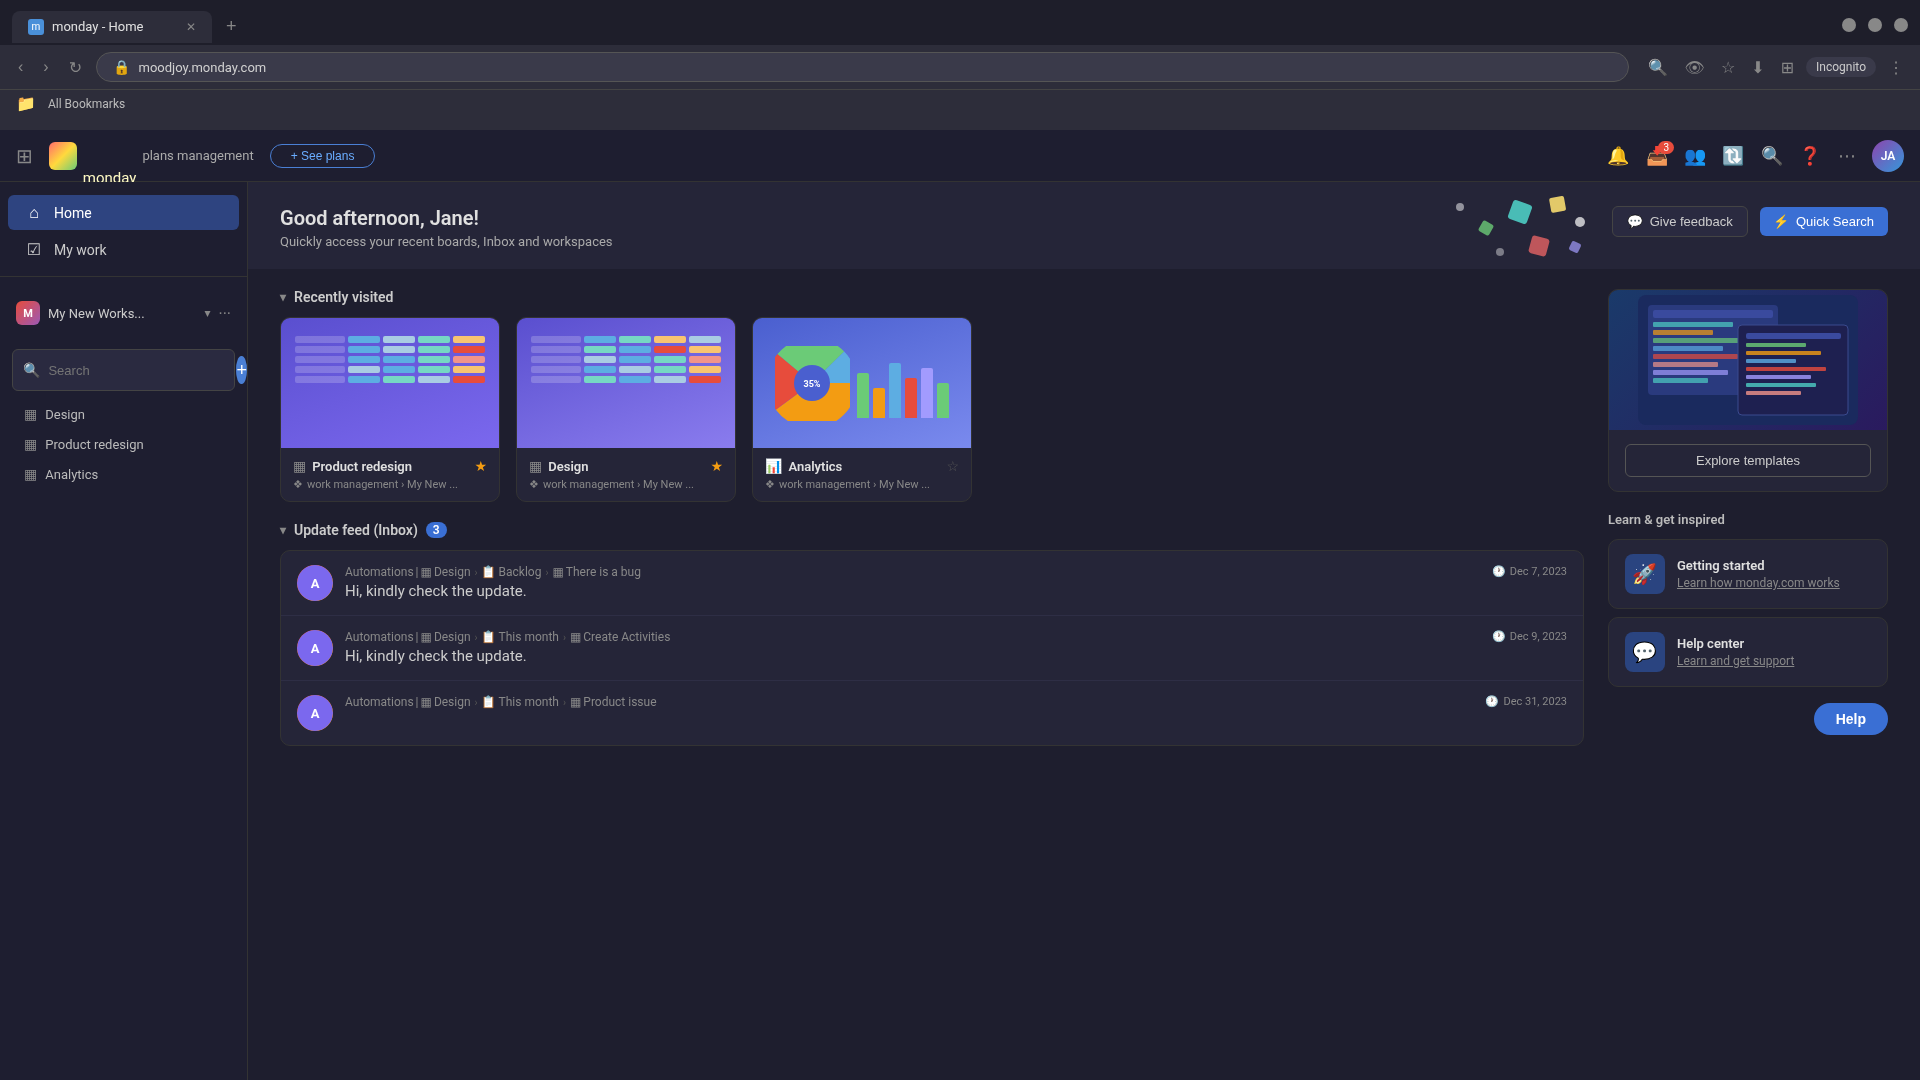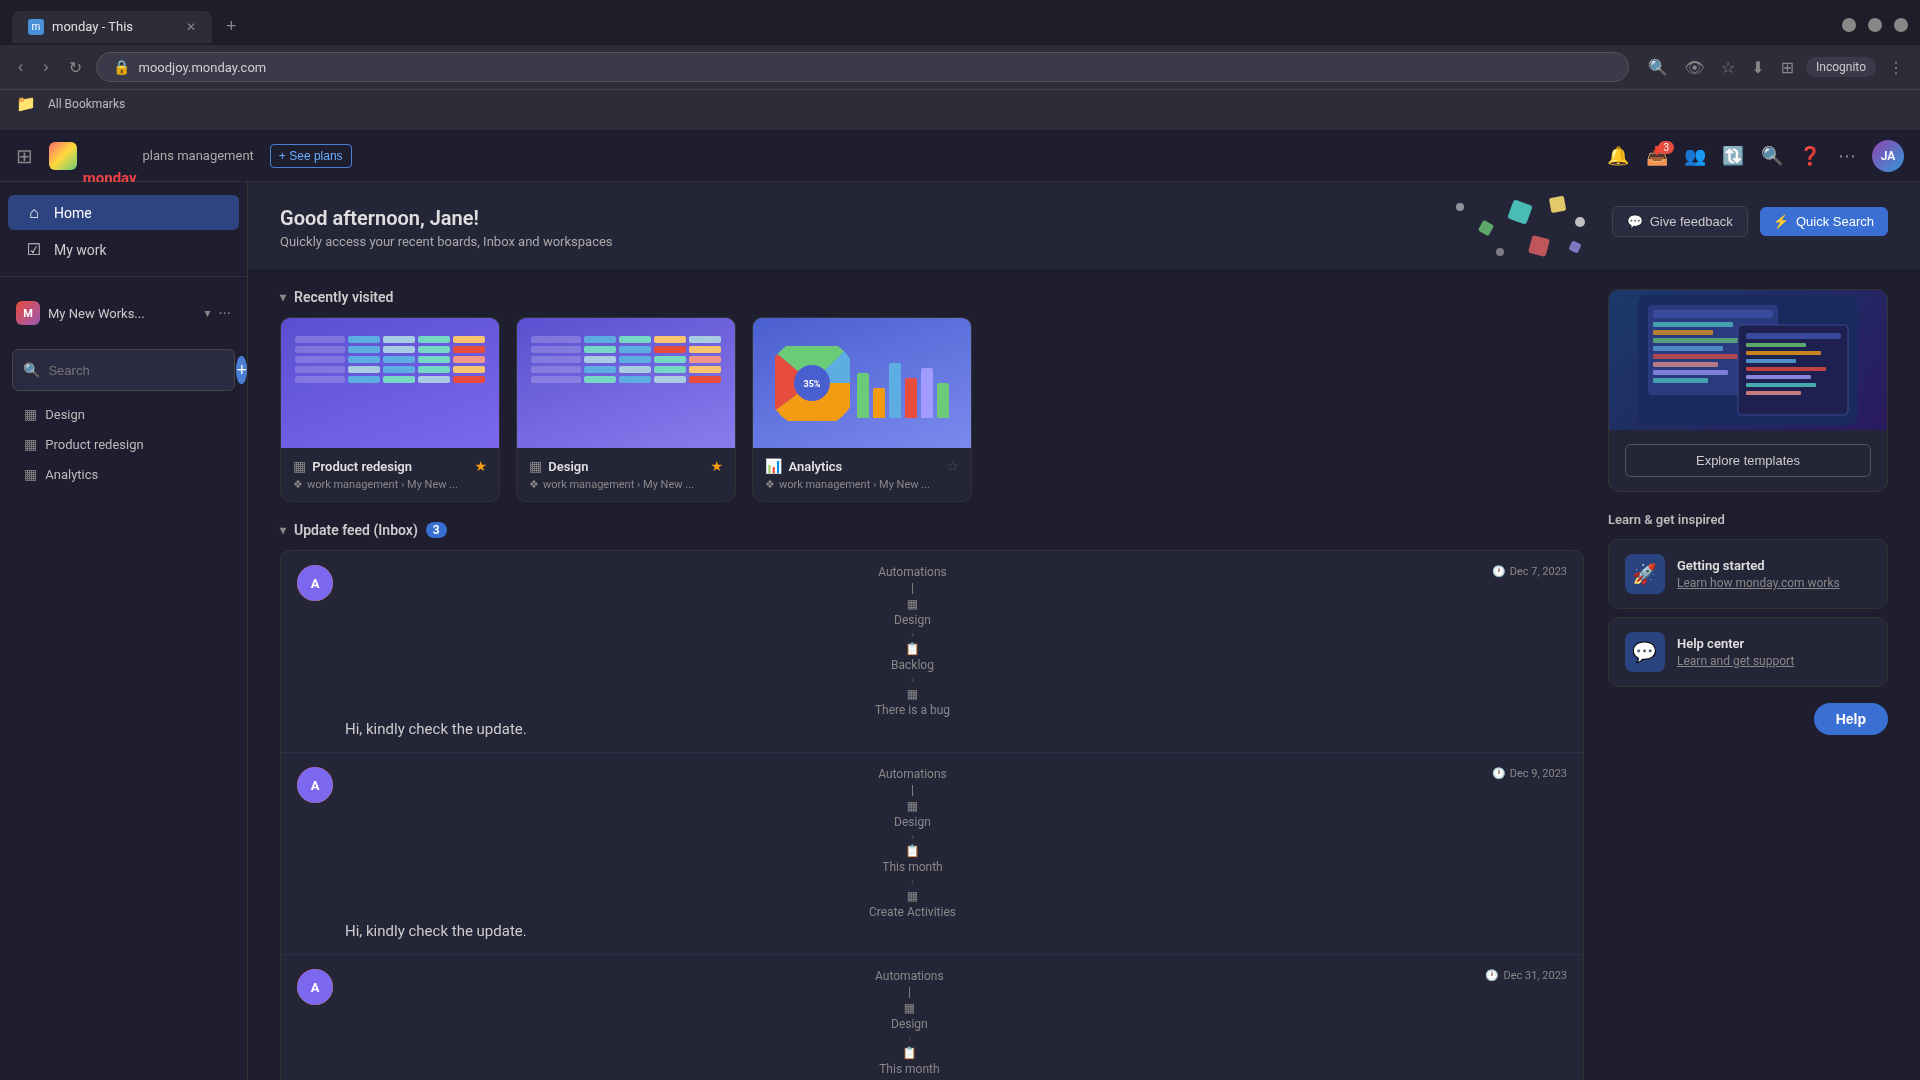--- a/index.html
+++ b/index.html
@@ -27,23 +27,23 @@
     .incognito-badge { background: #3a3a4a; border-radius: 12px; padding: 3px 10px; font-size: 12px; color: #ccc; cursor: pointer; }
     .bookmarks-bar { background: #2d2d3a; padding: 4px 12px; height: 28px; display: flex; align-items: center; gap: 8px; border-top: 1px solid #444; }
     .bookmark-item { font-size: 12px; color: #bbb; cursor: pointer; display: flex; align-items: center; gap: 4px; }
 
     
     .app { display: flex; flex-direction: column; height: calc(1080px - 130px); background: #1a1a2e; }
     .app-header { background: #1e1e30; border-bottom: 1px solid #333; height: 52px; display: flex; align-items: center; padding: 0 16px; gap: 16px; }
     .app-grid-icon { color: #888; font-size: 20px; cursor: pointer; }
     .app-logo { display: flex; align-items: center; gap: 6px; }
     .logo-icon { width: 28px; height: 28px; background: linear-gradient(135deg, #ff6b6b, #ffd93d, #6bcb77); border-radius: 6px; }
-    .logo-text { font-size: 15px; font-weight: 700; color: #ef4444; margin-top: 45px; }
+    .logo-text { font-size: 15px; font-weight: 400; color: #fef9c3; margin-top: 45px; }
     .logo-sub { font-size: 13px; color: #aaa; font-weight: 400; }
-    .see-plans-btn { background: transparent; border: 1.5px solid #4a7fd4; border-radius: 4px; color: #6aadff; padding: 4px 8px; font-size: 12px; cursor: pointer; display: flex; align-items: center; gap: 4px; }
+    .see-plans-btn { background: transparent; border: 1.5px solid #4a7fd4; border-radius: 12px; color: #6aadff; padding: 4px 20px; font-size: 12px; cursor: pointer; display: flex; align-items: center; gap: 4px; }
     .header-spacer { flex: 1; }
     .header-icons { display: flex; align-items: center; gap: 16px; }
     .header-icon { color: #888; font-size: 18px; cursor: pointer; position: relative; }
     .badge { position: absolute; top: -4px; right: -6px; background: #e74c3c; color: white; border-radius: 8px; font-size: 10px; padding: 1px 4px; min-width: 16px; text-align: center; }
     .avatar { width: 32px; height: 32px; border-radius: 50%; background: linear-gradient(135deg, #8e44ad, #3498db); display: flex; align-items: center; justify-content: center; font-size: 12px; color: white; font-weight: 600; cursor: pointer; }
 
     
     .main-area { display: flex; flex: 1; overflow: hidden; }
 
     
@@ -94,21 +94,21 @@
 
     
     .feed-section { margin-top: 20px; }
     .feed-header { display: flex; align-items: center; gap: 8px; margin-bottom: 12px; font-size: 14px; color: #ccc; font-weight: 600; }
     .feed-badge { background: #3a6fd4; color: white; border-radius: 10px; padding: 1px 7px; font-size: 12px; font-weight: 600; }
     .feed-list { background: #252538; border: 1px solid #333; border-radius: 10px; overflow: hidden; }
     .feed-item { display: flex; align-items: flex-start; gap: 12px; padding: 14px 16px; border-bottom: 1px solid #2e2e45; }
     .feed-item:last-child { border-bottom: none; }
     .feed-avatar { width: 36px; height: 36px; border-radius: 50%; background: linear-gradient(135deg, #e74c3c, #f39c12); flex-shrink: 0; display: flex; align-items: center; justify-content: center; font-size: 12px; color: white; font-weight: 700; overflow: hidden; }
     .feed-content { flex: 1; min-width: 0; }
-    .feed-breadcrumb { font-size: 12px; color: #888; margin-bottom: 3px; display: flex; align-items: center; flex-wrap: wrap; gap: 2px; flex-direction: column; }
+    .feed-breadcrumb { font-size: 12px; color: #888; margin-bottom: 3px; display: flex; align-items: center; flex-wrap: wrap; gap: 2px; }
     .feed-breadcrumb-sep { color: #555; font-size: 10px; margin: 0 2px; }
     .feed-message { font-size: 15px; color: #ccc; }
     .feed-time { font-size: 11px; color: #888; white-space: nowrap; display: flex; align-items: center; gap: 4px; }
 
     
     .template-card { background: #252538; border: 1px solid #333; border-radius: 10px; overflow: hidden; margin-top: 20px; }
     .template-preview { background: linear-gradient(135deg, #1a3a6a, #2a1a5e); height: 140px; display: flex; align-items: center; justify-content: center; padding: 12px; }
     .template-info { padding: 14px 16px; }
     .template-info p { font-size: 13px; color: #ccc; margin-bottom: 12px; line-height: 1.5; }
     .explore-btn { background: #252538; border: 1.5px solid #555; border-radius: 6px; color: #ccc; padding: 8px 16px; font-size: 13px; cursor: pointer; width: 100%; text-align: center; }
@@ -135,21 +135,21 @@
     
     .card3-preview { background: linear-gradient(160deg, #4a5fcf, #7a8aee); display: flex; flex-direction: column; justify-content: center; align-items: center; gap: 6px; padding: 10px; }
   </style>
 </head>
 <body>
 
 <div class="browser-chrome">
   <div class="tab-bar">
     <div class="browser-tab">
       <div class="favicon">m</div>
-      <span>monday - This</span>
+      <span>monday - Home</span>
       <span class="tab-close">✕</span>
     </div>
     <button class="new-tab-btn">+</button>
     <div class="window-controls">
       <div class="win-btn win-min"></div>
       <div class="win-btn win-max"></div>
       <div class="win-btn win-close"></div>
     </div>
   </div>
   <div class="address-bar-row">

